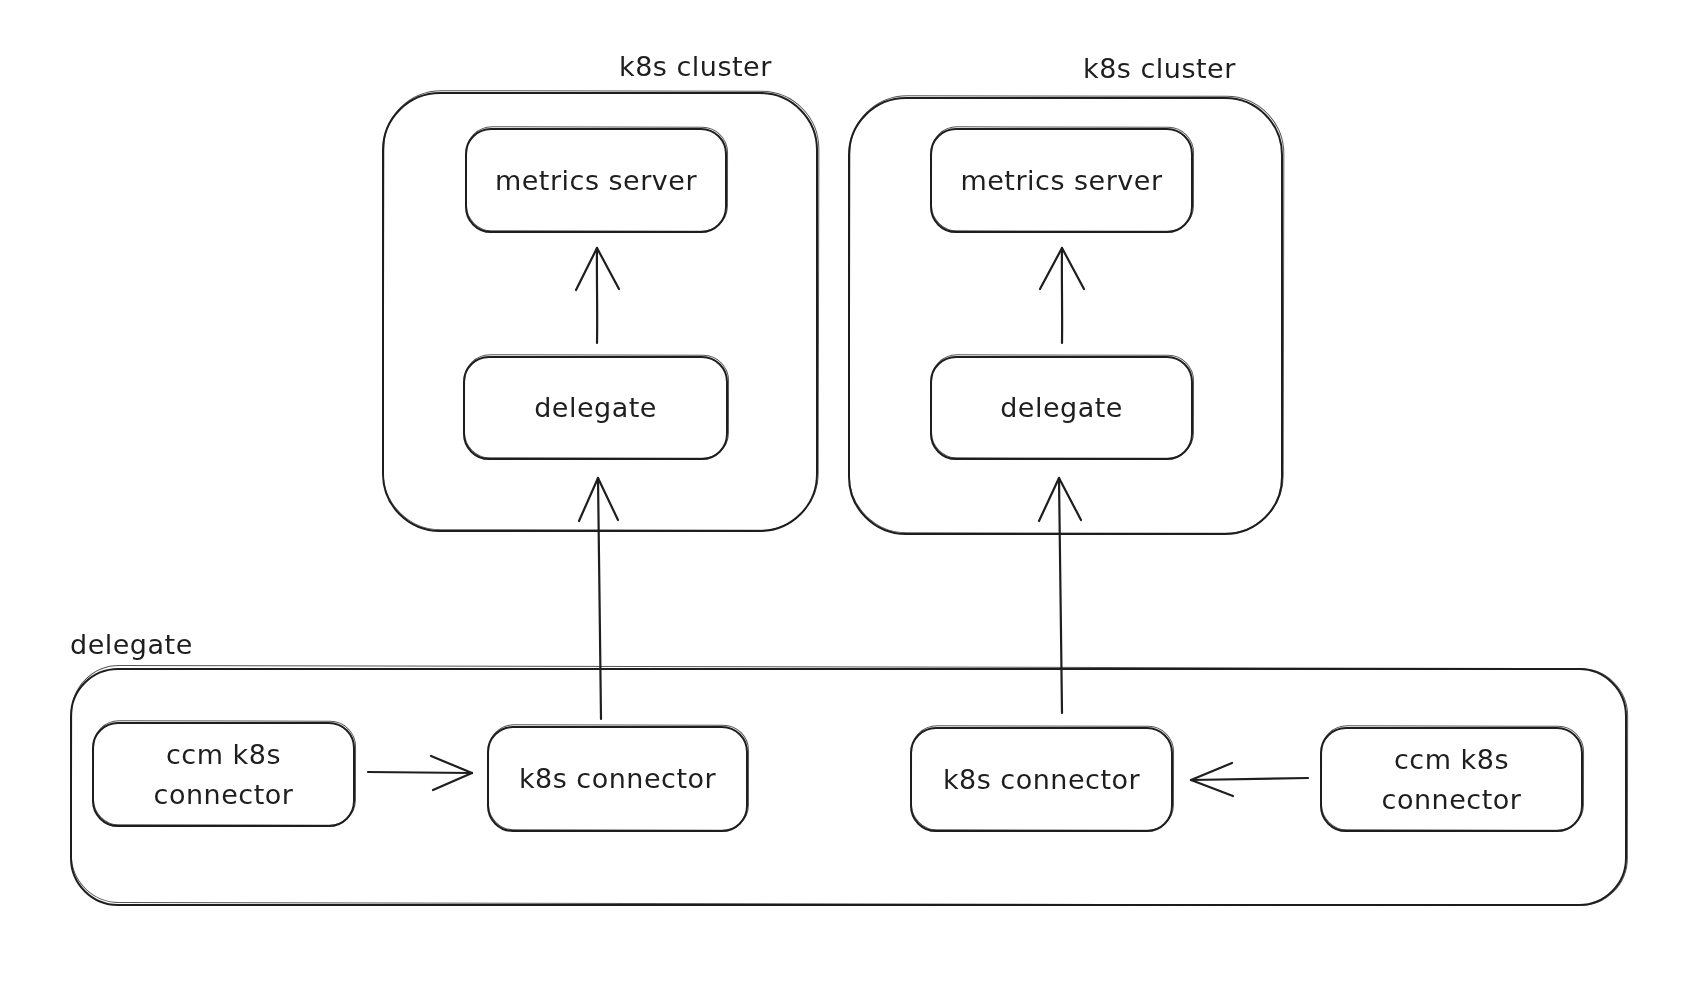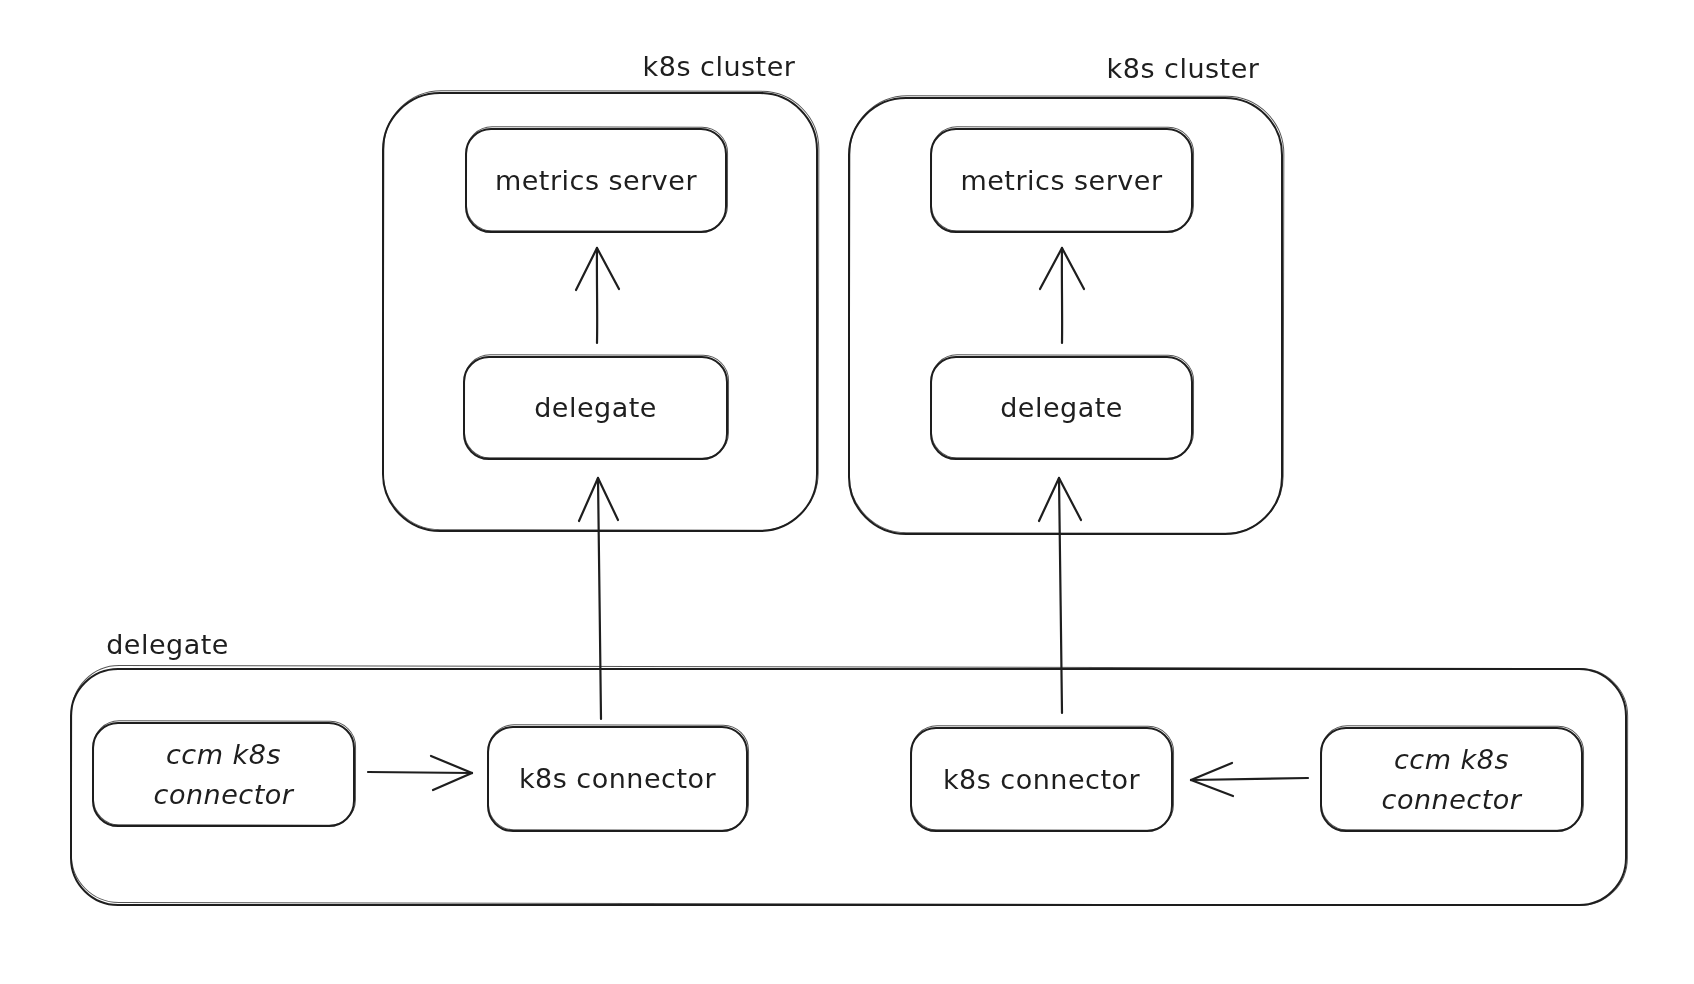--- a/index.html
+++ b/index.html
@@ -53,28 +53,27 @@
   .delegate-right { left: 930px;  top: 356px; width: 263px; height: 104px; }
 
   .harness {
     left: 70px; top: 668px; width: 1557px; height: 238px;
     border-radius: 48px;
   }
   .ccm-left    { left: 92px;   top: 722px; width: 263px; height: 105px; }
   .conn-left   { left: 487px;  top: 726px; width: 261px; height: 106px; }
   .conn-right  { left: 910px;  top: 727px; width: 263px; height: 105px; }
   .ccm-right   { left: 1320px; top: 727px; width: 263px; height: 105px; }
-  .wrap-narrow { display: inline-block; max-width: 175px; font-style: italic; }
+  .wrap-narrow { display: inline-block; max-width: 175px; }
 
   
   .float-label {
     position: absolute;
     font-size: 27px;
     letter-spacing: 0.5px;
-    text-align: center;
     height: 34px;
     line-height: 34px;
     white-space: nowrap;
   }
   .title-cluster-left  { left: 619px;  top: 50px;  width: 200px; }
   .title-cluster-right { left: 1083px; top: 52px;  width: 200px; }
   .title-harness       { left: 70px;   top: 628px; width: 195px; }
 
   
   .arrow-layer {

